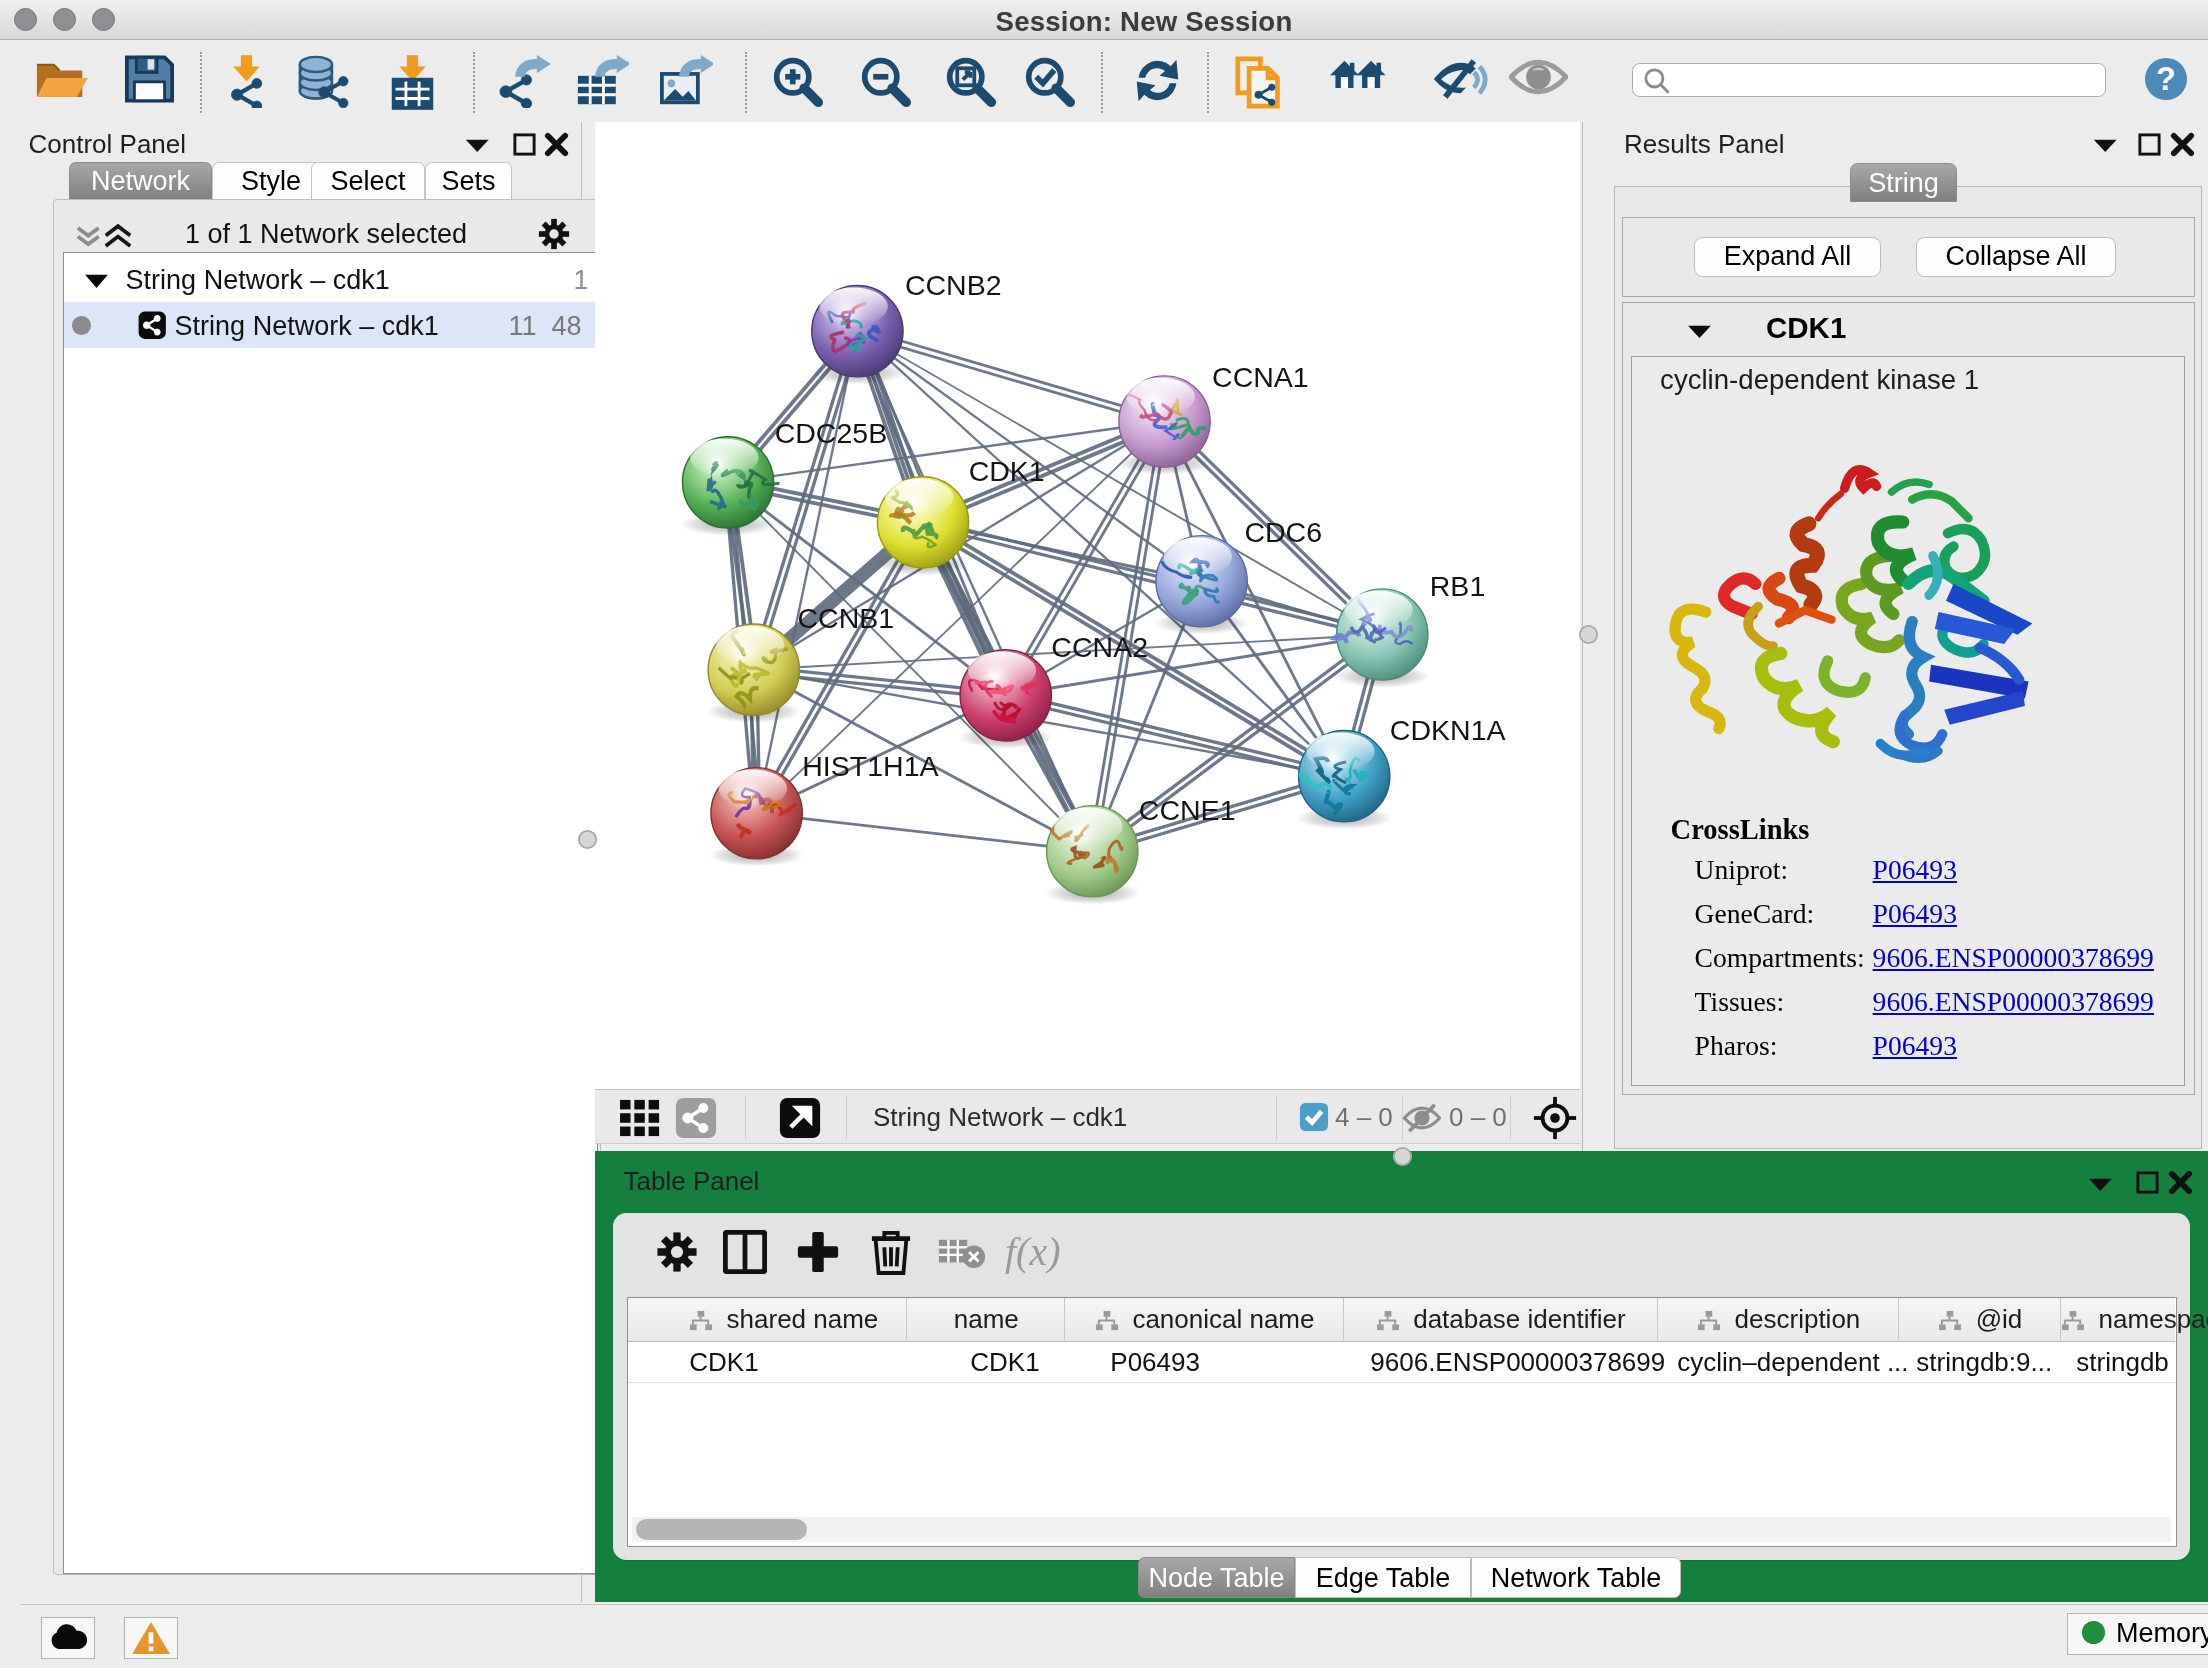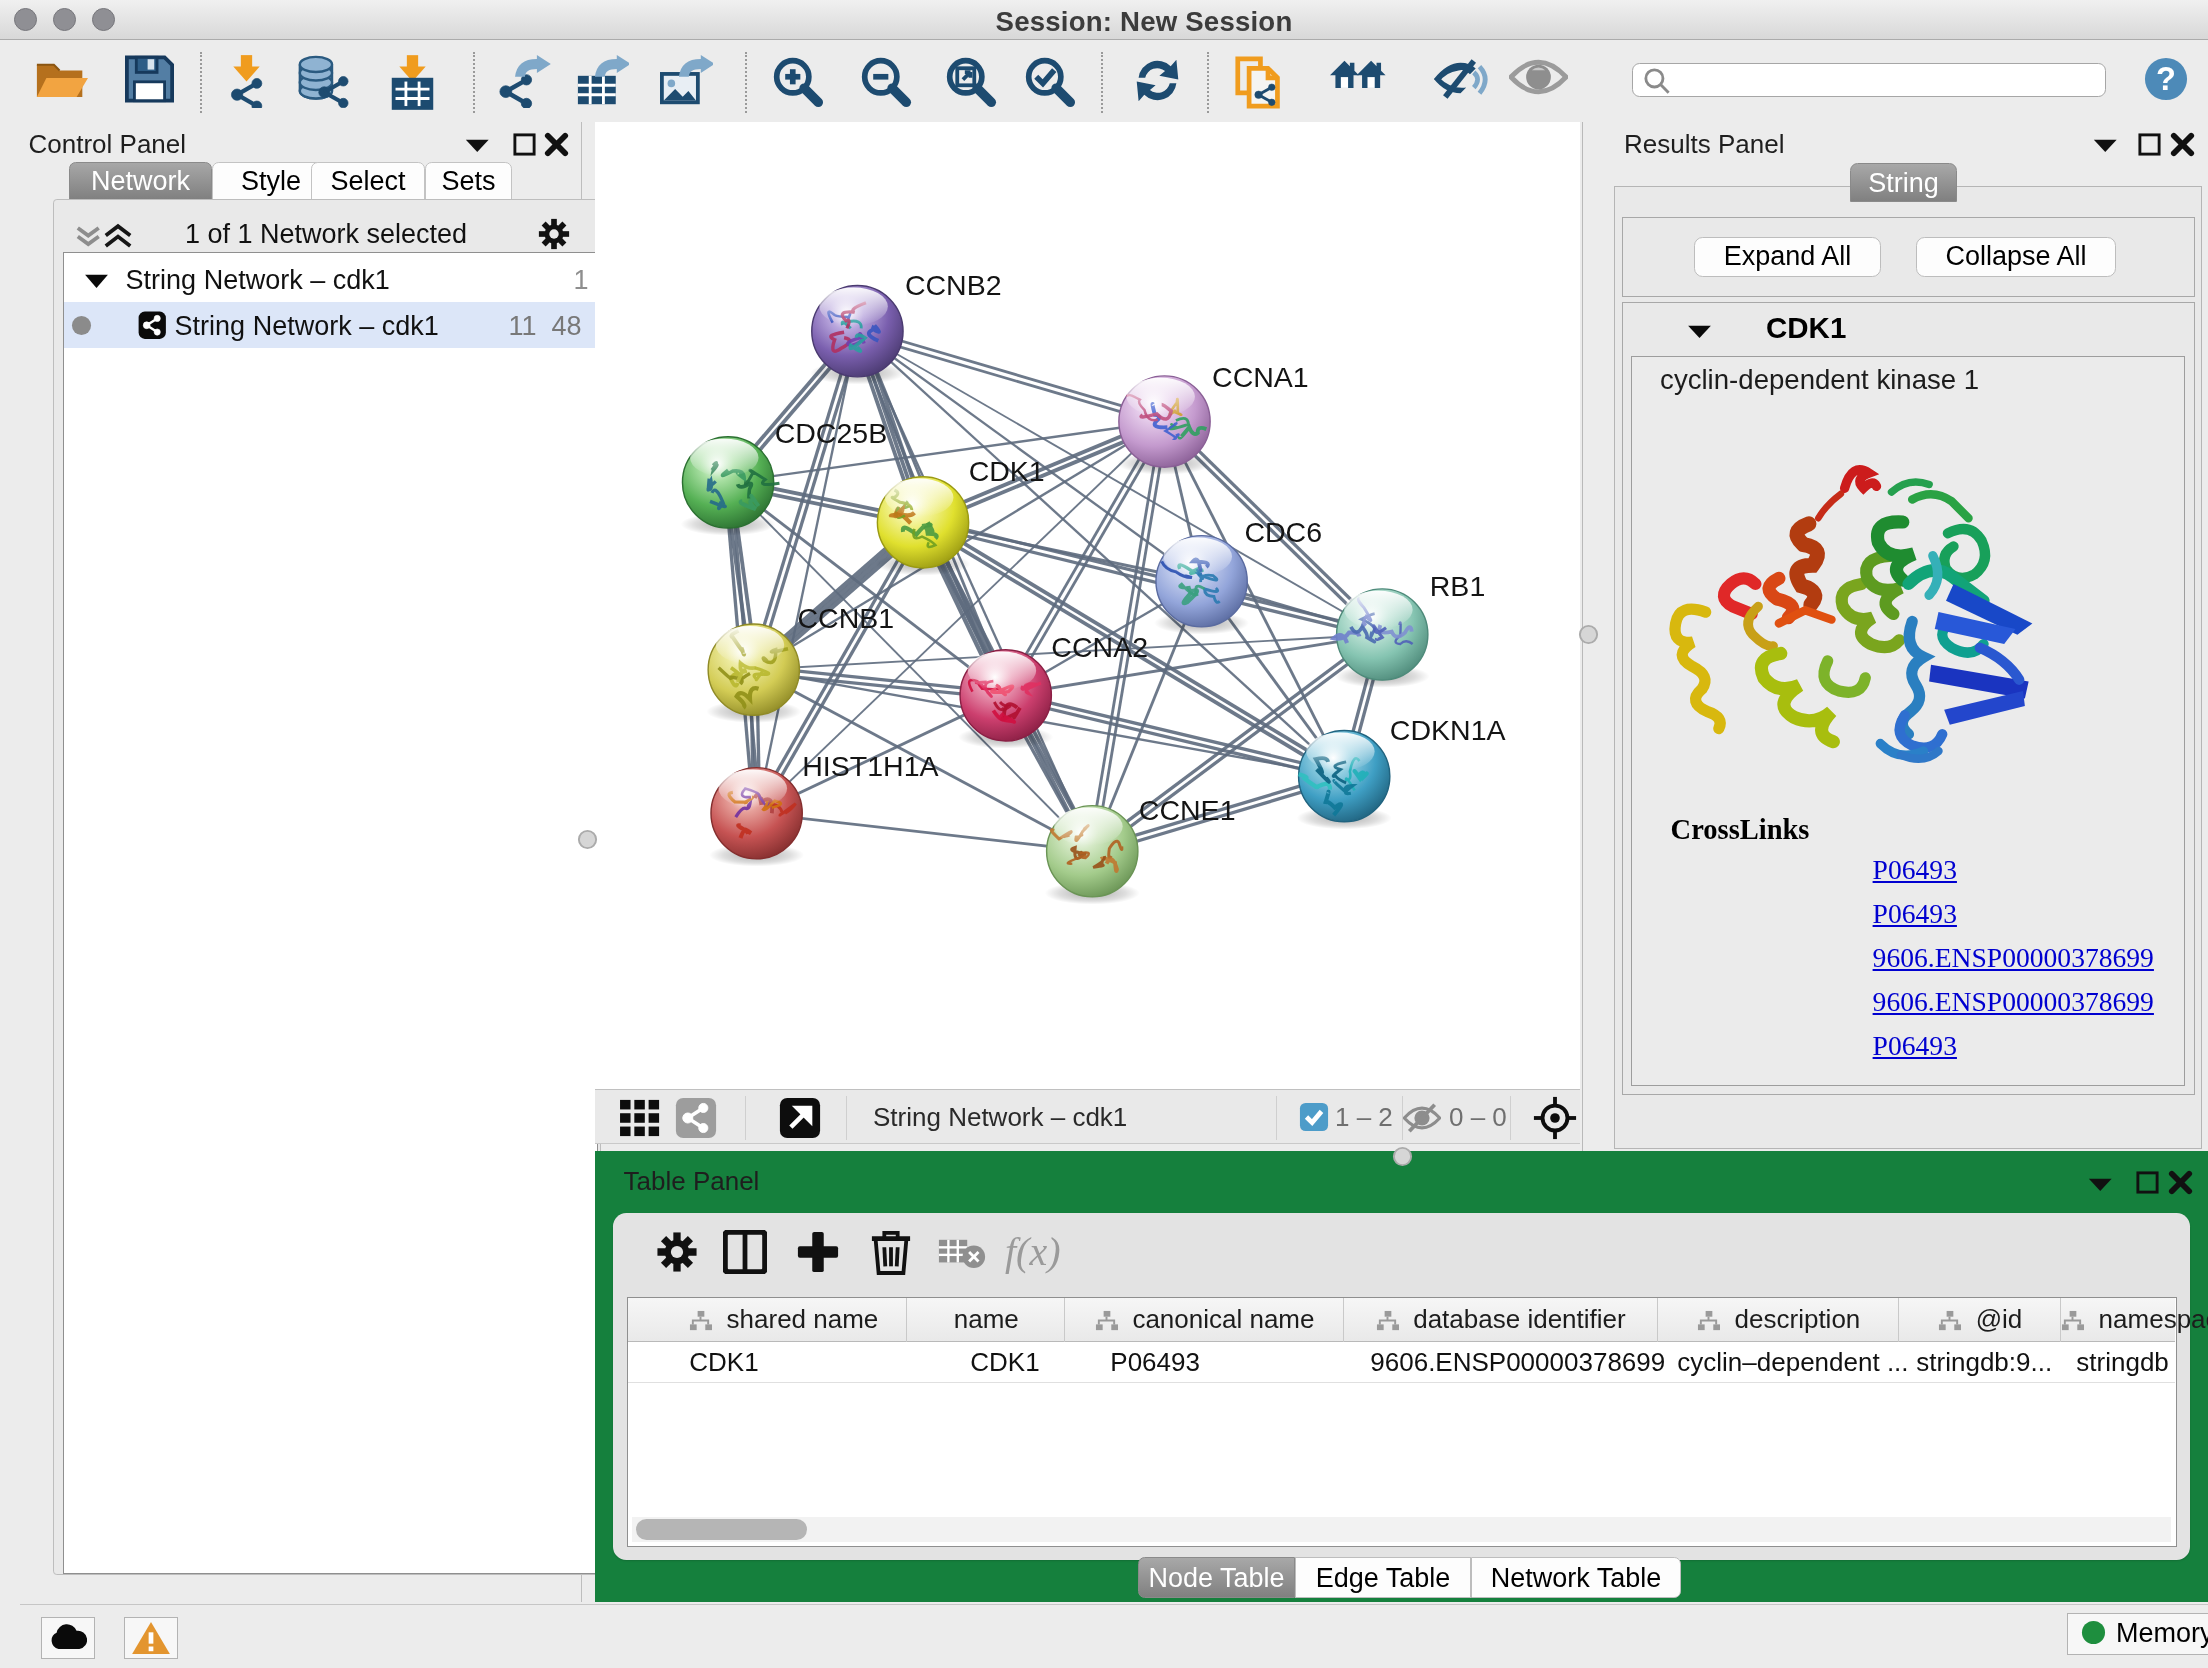--- a/index.html
+++ b/index.html
@@ -645,21 +645,21 @@
           <polygon points="20,12 34,12 34,26"></polygon>
         </g>
       </svg>
   <div class="nbsep" style="left:251px"></div>
   <div style="position:absolute;left:278px;top:12.4px;font-size:26px;color:#2a2a2a">String Network – cdk1</div>
   <div class="nbsep" style="left:681px"></div>
   <svg width="30" height="30" viewBox="0 0 32 32" style="position:absolute;left:704px;top:12.4px">
         <rect x="1" y="1" width="30" height="30" rx="6" fill="#4d9cc9"></rect>
         <path d="M8 16 L14 22 L24 10" stroke="#fff" stroke-width="5" fill="none"></path>
       </svg>
-  <div style="position:absolute;left:740px;top:12.4px;font-size:26px;color:#6f6f6f">1 – 2</div>
+  <div style="position:absolute;left:740px;top:12.4px;font-size:26px;color:#6f6f6f">4 – 0</div>
   <div class="nbsep" style="left:807px"></div>
   <svg width="38" height="32" viewBox="0 0 60 50" style="position:absolute;left:808px;top:12.4px">
         <path d="M2 25 Q30 -6 58 25 Q30 56 2 25 Z" fill="none" stroke="#8d8d8d" stroke-width="5"></path>
         <circle cx="30" cy="25" r="12" fill="#8d8d8d"></circle>
         <line x1="50" y1="4" x2="10" y2="46" stroke="#8d8d8d" stroke-width="6"></line>
       </svg>
   <div style="position:absolute;left:854px;top:12.4px;font-size:26px;color:#6f6f6f">0 – 0</div>
   <div class="nbsep" style="left:915px"></div>
   <svg width="46" height="46" viewBox="0 0 48 48" style="position:absolute;left:937px;top:4.8px">
         <g stroke="#0d0d0d" stroke-width="4" fill="none">
@@ -731,20 +731,22 @@
 <polygon points="372,196 290,178 286,196 360,212" fill="#2858d8" stroke="none"></polygon>
 <polygon points="282,234 386,252 382,270 280,252" fill="#1a34c0" stroke="none"></polygon>
 <polygon points="380,262 296,282 302,298 382,278" fill="#2346cc" stroke="none"></polygon>
 <path d="M334 216 q28 12 42 34" stroke="#2a58d0" stroke-width="11"></path>
 <path d="M254 288 q-14 22 8 32 q24 8 32 -12" stroke="#2f6fd0" stroke-width="11"></path>
 <path d="M228 318 q20 20 46 8" stroke="#2a80c8" stroke-width="10"></path>
 <path d="M250 330 q24 10 40 -4" stroke="#2f78c8" stroke-width="9"></path>
 </g>
           </svg>
       <div style="font-family:'Liberation Serif',serif;font-size:28.5px;color:#000;font-weight:bold;position:absolute;left:39px;top:457px">CrossLinks</div>
+      <div style="font-family:'Liberation Serif',serif;font-size:27.6px;color:#000;position:absolute;left:63px;top:491px;line-height:44px">
+        Uniprot:<br>GeneCard:<br>Compartments:<br>Tissues:<br>Pharos:</div>
       <div style="font-family:'Liberation Serif',serif;font-size:27.6px;color:#0000d0;text-decoration:underline;position:absolute;left:241px;top:491px;line-height:44px">
         P06493<br>P06493<br>9606.ENSP00000378699<br>9606.ENSP00000378699<br>P06493</div>
     </div>
   </div>
 </div>
 
 <div id="tpanel">
   <div class="ptitle" style="position:absolute;left:28.5px;top:15px">Table Panel</div>
   <svg width="28.5" height="19" viewBox="0 0 30 20" style="position:absolute;left:1491px;top:23px">
         <polygon points="3,5 27,5 15,18" fill="#111"></polygon>

